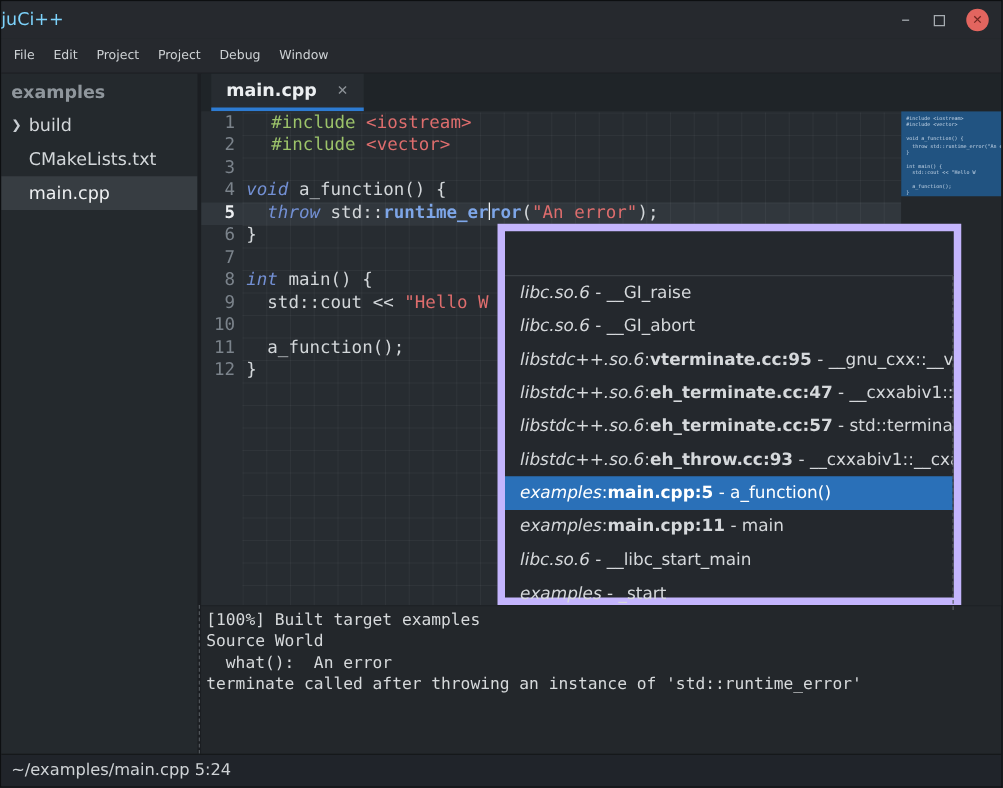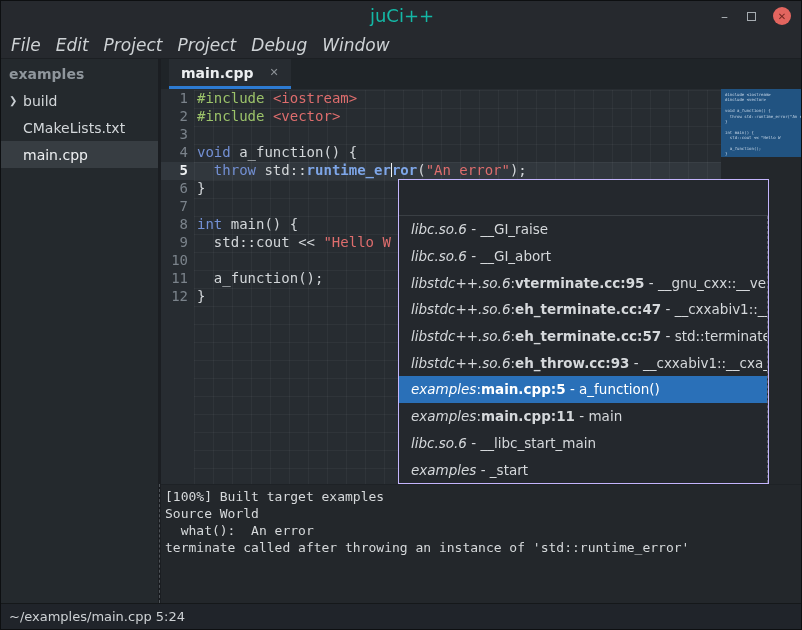--- a/index.html
+++ b/index.html
@@ -1,34 +1,34 @@
 <!DOCTYPE html>
 <html><head>
 <meta charset="utf-8">
 <style>
   html,body{margin:0;padding:0;background:#15181a;}
   #app{position:relative;width:802px;height:630px;background:#24282c;overflow:hidden;
        font-family:"DejaVu Sans",sans-serif;border:1px solid #0d0f11;box-sizing:border-box;}
 
   
   .titlebar{position:absolute;left:0;top:0;width:802px;height:30px;background:#26292e;}
-  .title-text{position:absolute;left:0;right:0;top:0;height:30px;line-height:30px;text-align:center;
-              color:#14b8a6;font-size:18px;}
+  .title-text{position:absolute;left:0;right:0;top:0;height:30px;line-height:30px;
+              color:#7dd3fc;font-size:14px;}
   .win-controls{position:absolute;right:12px;top:0;height:30px;display:flex;align-items:center;gap:17px;}
   .btn-min{color:#a6acb1;font-size:14px;line-height:30px;padding:0 2px;}
   .btn-restore{width:9px;height:9px;border:1px solid #a6acb1;box-sizing:border-box;
                background:linear-gradient(135deg,transparent 45%,#26292e 45%,#26292e 55%,transparent 55%);}
   .btn-close{width:18px;height:18px;border-radius:50%;background:#e2655f;display:flex;
              align-items:center;justify-content:center;color:#712620;font-size:10px;font-weight:bold;}
 
   
   .menubar{position:absolute;left:0;top:30px;width:802px;height:28px;background:#26292e;
            border-bottom:1px solid #1c1f23;display:flex;align-items:center;gap:15px;
            padding-left:10px;box-sizing:border-box;}
-  .menu-item{font-size:17px;color:#ced2d5;font-style:italic;}
+  .menu-item{font-size:10px;color:#ced2d5;}
 
   
   .sidebar{position:absolute;left:0;top:58px;width:157px;height:544px;background:#24292d;}
   .sidebar-header{padding:7px 8px 5px;font-weight:bold;font-size:14px;color:#8f969c;}
   .side-item{height:27px;display:flex;align-items:center;padding-left:8px;font-size:14px;color:#d3d7da;}
   .side-item .chev{width:14px;font-size:10px;color:#c8cdd2;}
   .side-item.selected{background:#373d42;color:#eef0f2;}
   .v-divider{position:absolute;left:157px;top:58px;width:3px;height:544px;background:#1b1e22;}
   .dash-divider{position:absolute;left:158px;top:483px;height:119px;width:0;border-left:1px dashed #50555a;}
 
@@ -47,35 +47,35 @@
   .gut-num{height:18px;line-height:18px;text-align:right;padding-right:6px;box-sizing:border-box;
            font:14px "DejaVu Sans Mono",monospace;color:#7b838b;}
   .gut-num.cur{color:#eceff1;font-weight:bold;}
   .code-area{position:absolute;left:33px;top:1px;width:527px;height:394px;
      background-image:linear-gradient(rgba(255,255,255,.04) 1px,transparent 1px),
                       linear-gradient(90deg,rgba(255,255,255,.04) 1px,transparent 1px);
      background-size:19px 18px;}
   .code-line{height:18px;line-height:18px;white-space:pre;padding-left:3px;
              font:14px "DejaVu Sans Mono",monospace;color:#d3d7da;}
   .tok-d{color:#d3d7da;text-align:center;}
-  .tok-p{color:#9cc36a;}
+  .tok-p{color:#9cc36a;margin-left:20px;}
   .tok-s{color:#de6d6d;}
-  .tok-k{color:#7390d4;}
+  .tok-k{color:#7390d4;font-style:italic;}
   .tok-t{color:#7ea6e8;font-weight:bold;margin-top:28px;}
   .cursor{display:inline-block;width:1px;height:14px;background:#f0f2f4;vertical-align:-2px;}
 
   
   .minimap{position:absolute;left:560px;top:0;width:82px;height:395px;background:#23272b;}
   .mini-view{position:absolute;left:0;top:0;width:80px;height:68px;background:#215381;
              overflow:hidden;padding:3px 0 0 4px;box-sizing:border-box;}
   .mini-line{font:4px/5.4px "DejaVu Sans Mono",monospace;color:rgba(218,232,246,.85);white-space:pre;}
 
   
   .popup{position:absolute;left:397px;top:178px;width:371px;height:305px;background:#24282d;
-         border:1px solid #c4b5fd;box-sizing:border-box;z-index:5;}
+         border:6px solid #c4b5fd;box-sizing:border-box;z-index:5;}
   .popup-header{height:35px;border-bottom:1px solid #3a3f44;}
   .popup-list{position:relative;height:267px;border-right:1px dashed #5a5f64;box-sizing:border-box;}
   .bt-row{height:26.7px;display:flex;align-items:center;padding:0 12px;font-size:13.5px;
           color:#d5d8db;white-space:pre;overflow:hidden;}
   .bt-row.selected{background:#2a70b8;color:#ffffff;}
   .bt-lib{font-style:italic;}
   .bt-file{font-weight:bold;}
 
   
   .terminal{position:absolute;left:160px;top:483px;width:642px;height:119px;background:#23272b;

